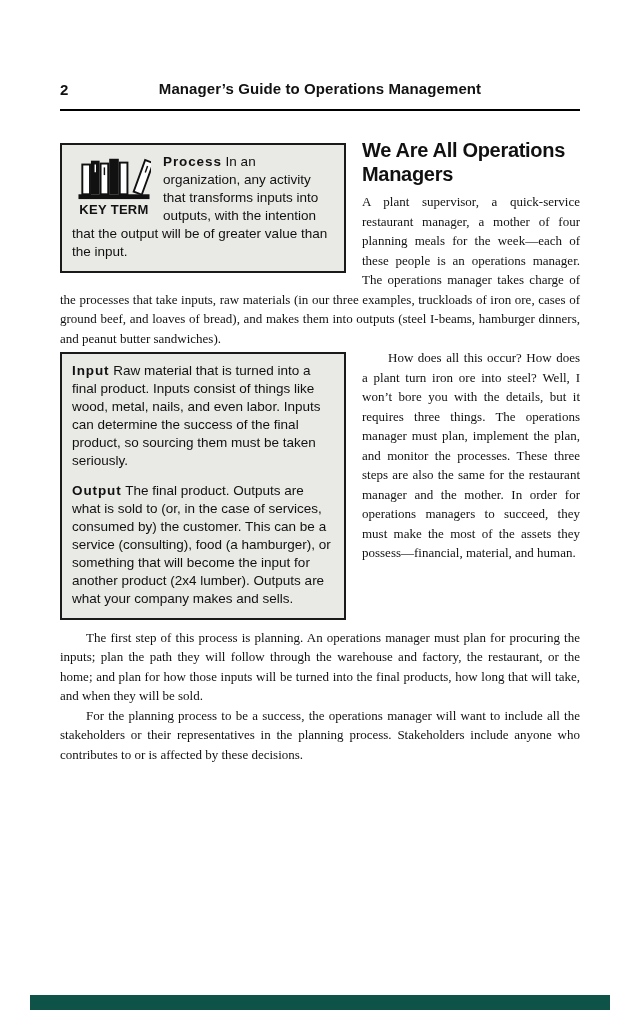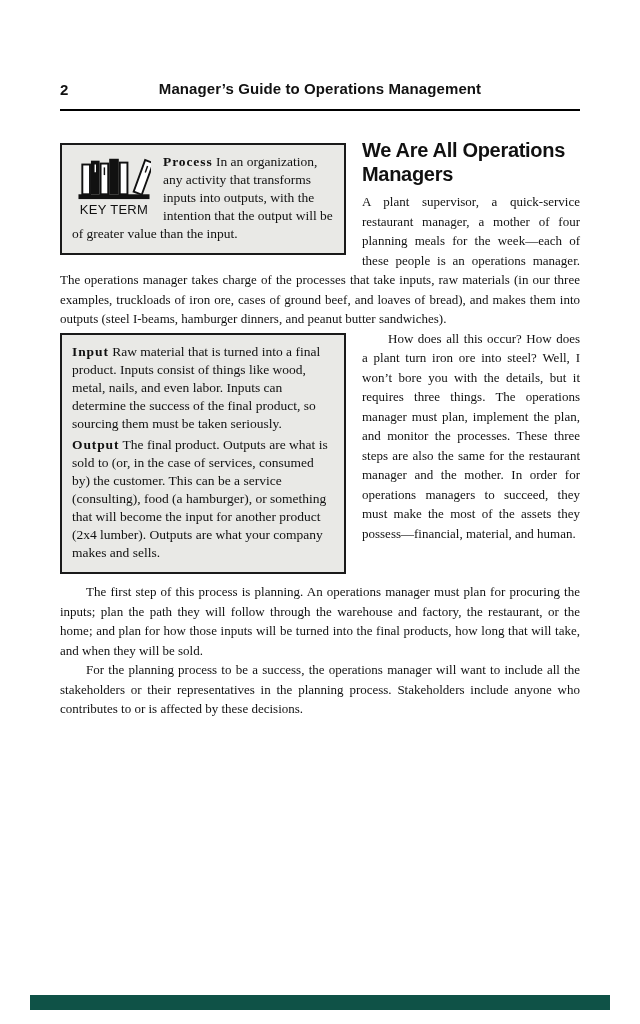--- a/index.html
+++ b/index.html
@@ -49,34 +49,33 @@
     font-family: "Liberation Sans", sans-serif;
   }
   .iconblock {
     float: left;
     width: 84px;
     margin: 0 7px 2px 0;
     text-align: center;
   }
   .books { display: block; line-height: 0; }
   .ktlabel {
-    font-weight: normal;
+    font-weight: bold;
     font-size: 13px;
     letter-spacing: 0.3px;
     margin-top: 1px;
     font-family: "Liberation Sans", sans-serif;
   }
   .kttext {
     margin: 0;
     font-size: 13.5px;
     line-height: 1.33;
     text-align: left;
-    font-family: Liberation Serif, serif;
   }
-  .kttext.second { margin-top: 4px; }
+  .kttext.second { margin-top: 12px; }
   .term {
     font-weight: bold;
     letter-spacing: 0.9px;
   }
   
   .heading {
     margin: 0 0 6px 0;
     font-family: "Liberation Sans", sans-serif;
     font-weight: bold;
     font-size: 20px;

